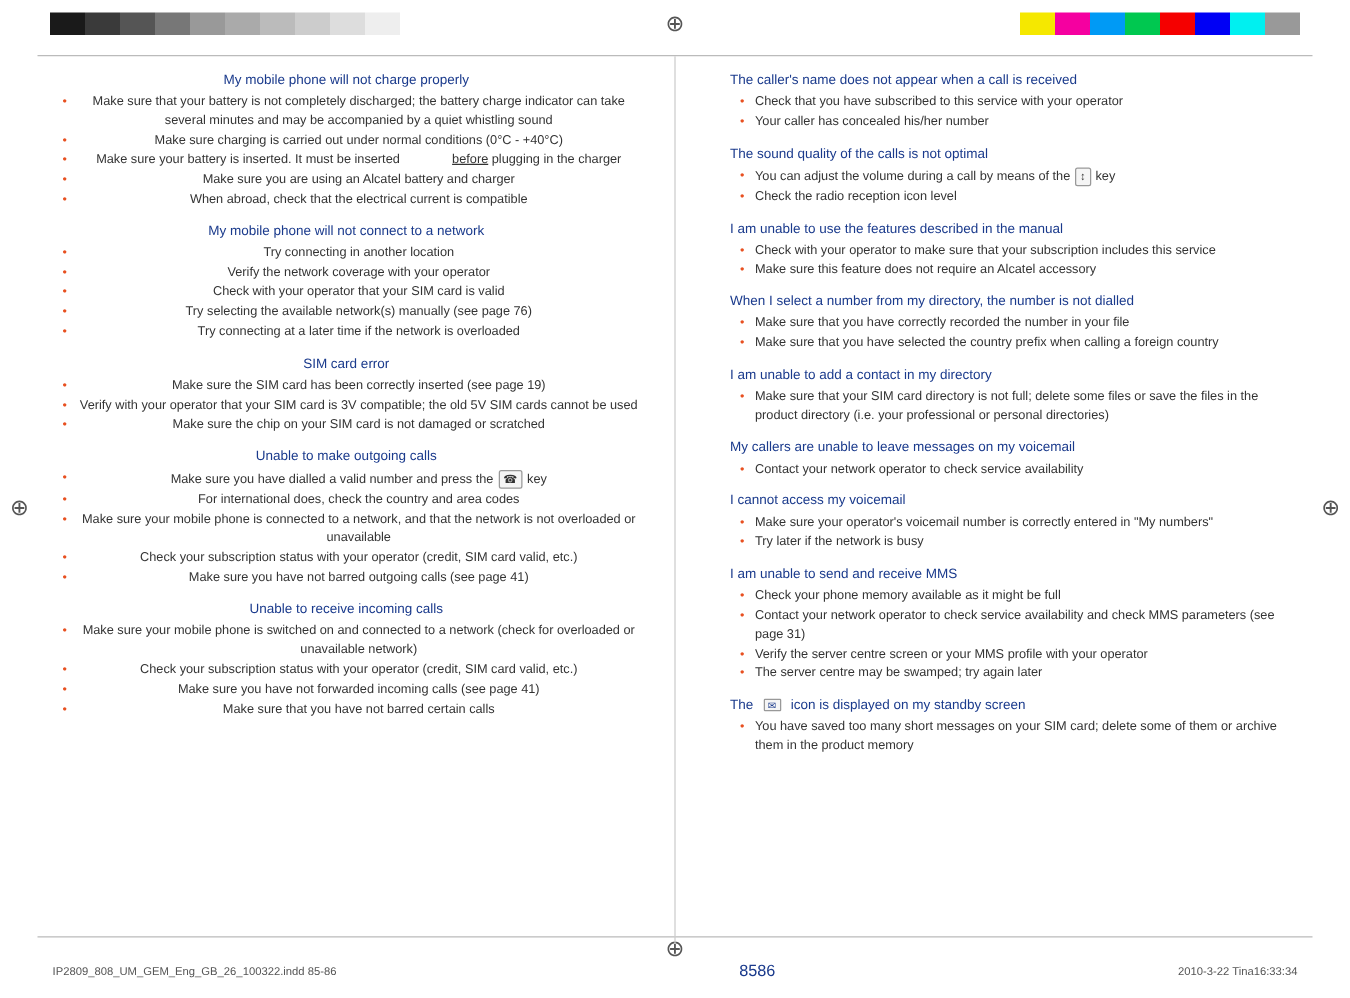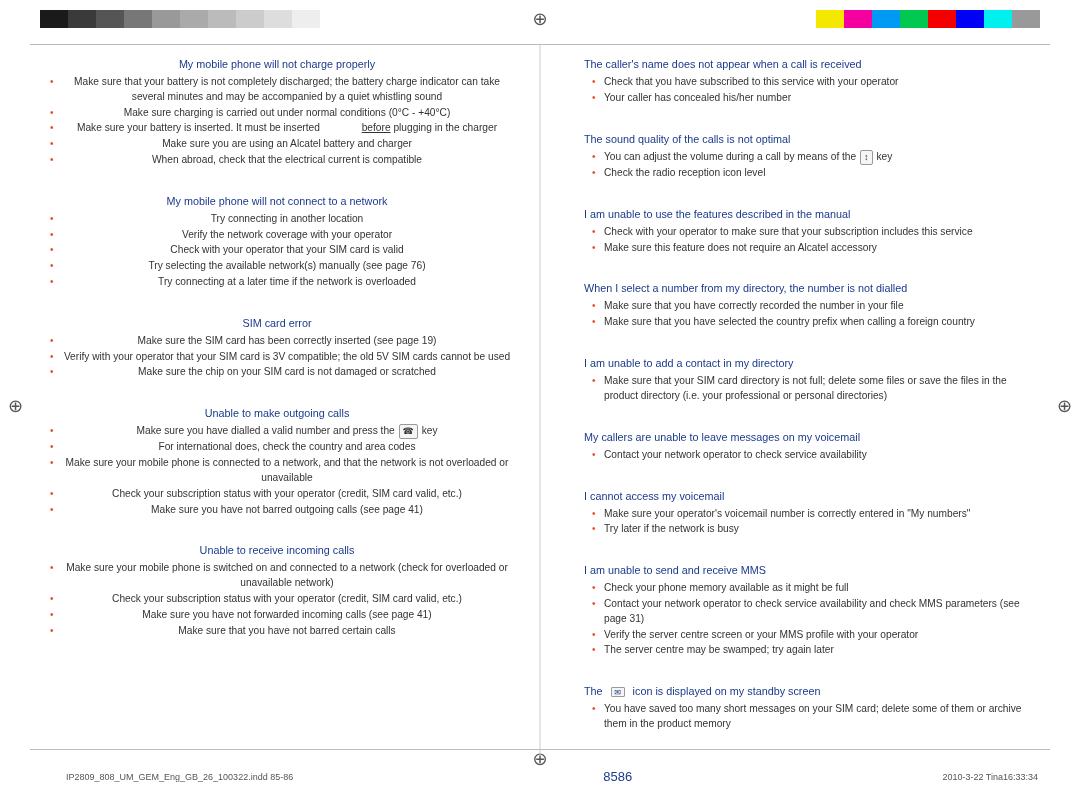--- a/index.html
+++ b/index.html
@@ -78,21 +78,21 @@
       width: 50%;
       padding: 12px 42px 12px 44px;
       overflow: hidden;
     }
 
     
     .section-title {
       font-size: 10.8px;
       font-weight: normal;
       color: #1a3a8c;
-      margin-top: 26px;
+      margin-top: 10px;
       margin-bottom: 3px;
       line-height: 1.4;
     }
     .section-title:first-child {
       margin-top: 0;
     }
 
     
     .bullet-list {
       list-style: none;
@@ -133,21 +133,20 @@
     
     .footer {
       position: absolute;
       bottom: 14px;
       left: 0;
       right: 0;
       display: flex;
       justify-content: space-between;
       align-items: center;
       padding: 0 42px;
-      margin-left: 24px;
     }
     .footer-left-info {
       font-size: 9px;
       color: #555;
     }
     .page-number {
       font-size: 13px;
       color: #1a3a8c;
       font-weight: normal;
     }

